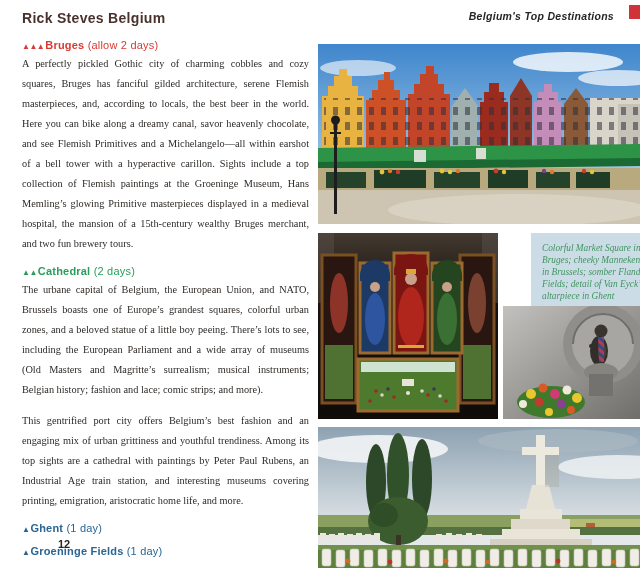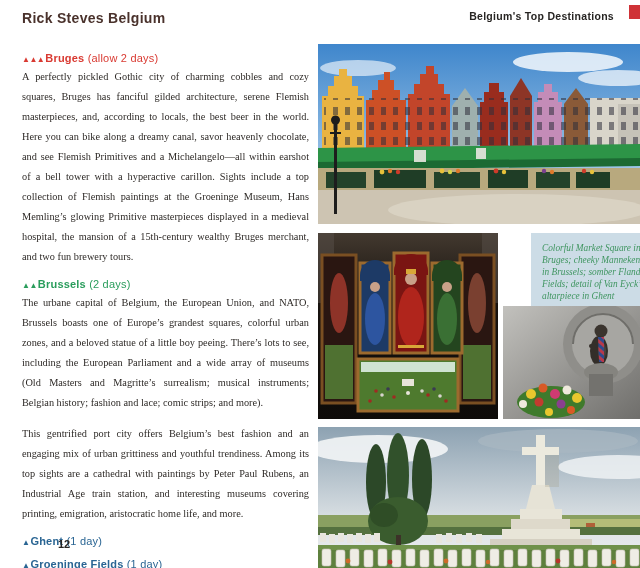--- a/index.html
+++ b/index.html
@@ -7,28 +7,28 @@
     width:640px;height:568px;position:relative;overflow:hidden;
     background:#ffffff;font-family:"Liberation Sans",sans-serif;
   }
   
   .hdr-left{
     position:absolute;left:22px;top:10px;
     font-size:14px;font-weight:bold;color:#4a322c;letter-spacing:.3px;
   }
   .hdr-right{
     position:absolute;right:26px;top:10px;
-    font-size:10.5px;font-weight:bold;color:#272523;letter-spacing:.3px;
+    font-size:10.5px;font-weight:bold;color:#272523;letter-spacing:.3px;font-style:italic;
   }
   .chapter-tab{
     position:absolute;right:0;top:5px;width:11px;height:14px;background:#cf3237;
   }
   
   .text-col{position:absolute;left:22px;top:39px;width:287px;}
-  .section{margin:13px 0 0 0;}
+  .section{margin:0 0 0 0;}
   .section + .section{margin-top:11px;}
   .sec-head{font-size:11px;font-weight:bold;letter-spacing:.2px;margin:0 0 3px 0;}
   .sec-head .tri{font-size:8px;letter-spacing:-.5px;margin-right:1px;vertical-align:.5px;}
   .sec-head .days{font-weight:normal;}
   .sec-head.red{color:#d93a32;}
   .sec-head.green{color:#2a9d5c;}
   .sec-head.blue{color:#2a6593;}
   .body{
     margin:0;font-family:"Liberation Serif",serif;
     font-size:10.3px;line-height:20px;color:#2e2a27;text-align:justify;
@@ -64,21 +64,21 @@
   <div class="section">
     <div class="sec-head red">
       <span class="tri">▲▲▲</span><span>Bruges</span>
       <span class="days">(allow 2 days)</span>
     </div>
     <p class="body">A perfectly pickled Gothic city of charming cobbles and cozy squares, Bruges has fanciful gilded architecture, serene Flemish masterpieces, and, according to locals, the best beer in the world. Here you can bike along a dreamy canal, savor heavenly chocolate, and see Flemish Primitives and a Michelangelo—all within earshot of a bell tower with a hyperactive carillon. Sights include a top collection of Flemish paintings at the Groeninge Museum, Hans Memling’s glowing Primitive masterpieces displayed in a medieval hospital, the mansion of a 15th-century wealthy Bruges merchant, and two fun brewery tours.</p>
   </div>
 
   <div class="section">
     <div class="sec-head green">
-      <span class="tri">▲▲</span><span>Brussels</span>
+      <span class="tri">▲▲</span><span>Cathedral</span>
       <span class="days">(2 days)</span>
     </div>
     <p class="body">The urbane capital of Belgium, the European Union, and NATO, Brussels boasts one of Europe’s grandest squares, colorful urban zones, and a beloved statue of a little boy peeing. There’s lots to see, including the European Parliament and a wide array of museums (Old Masters and Magritte’s surrealism; musical instruments; Belgian history; fashion and lace; comic strips; and more).</p>
   </div>
 
   <div class="section">
     <p class="body">This gentrified port city offers Belgium’s best fashion and an engaging mix of urban grittiness and youthful trendiness. Among its top sights are a cathedral with paintings by Peter Paul Rubens, an Industrial Age train station, and interesting museums covering printing, emigration, aristocratic home life, and more.</p>
   </div>
 
   <div class="section">

